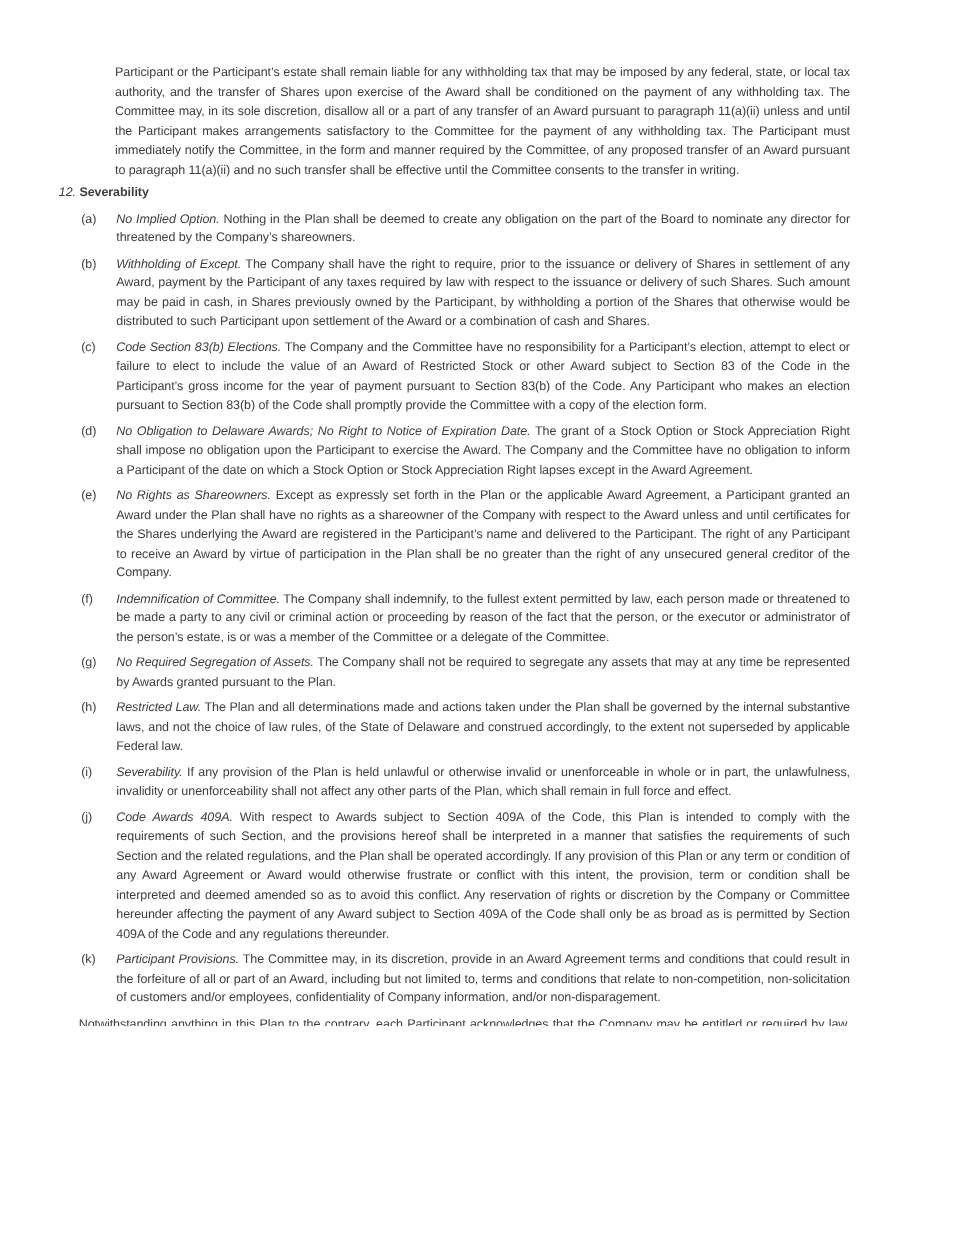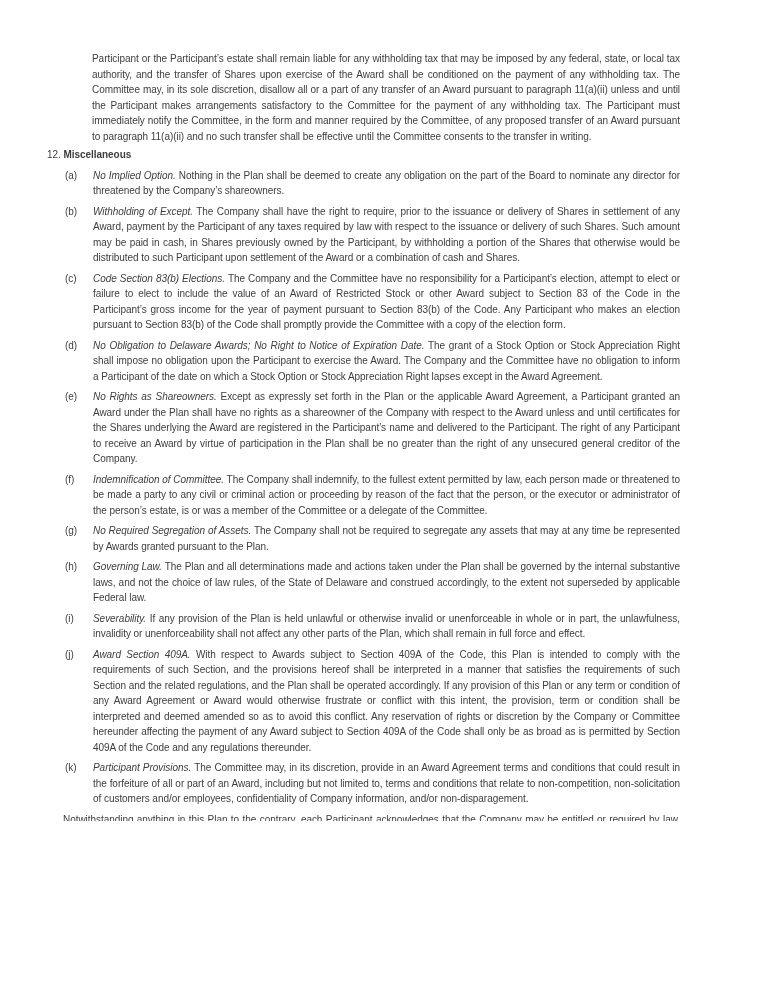--- a/index.html
+++ b/index.html
@@ -23,20 +23,21 @@
   }
   .intro {
     margin: 0 0 0 50px;
     text-align: justify;
   }
   .heading {
     margin: 3px 0 0 5px;
   }
   .heading .num {
     font-weight: normal;
+    font-style: italic;
   }
   .heading .title {
     font-weight: bold;
   }
   .item {
     position: relative;
     padding-left: 51px;
     margin-top: 5px;
     text-align: justify;
   }
@@ -63,21 +64,21 @@
 </style>
 </head>
 <body>
 
 <div class="page">
 
   <p class="intro">Participant or the Participant’s estate shall remain liable for any withholding tax that may be imposed by any federal, state, or local tax authority, and the transfer of Shares upon exercise of the Award shall be conditioned on the payment of any withholding tax. The Committee may, in its sole discretion, disallow all or a part of any transfer of an Award pursuant to paragraph 11(a)(ii) unless and until the Participant makes arrangements satisfactory to the Committee for the payment of any withholding tax. The Participant must immediately notify the Committee, in the form and manner required by the Committee, of any proposed transfer of an Award pursuant to paragraph 11(a)(ii) and no such transfer shall be effective until the Committee consents to the transfer in writing.</p>
 
   <div class="heading">
     <span class="num">12.</span>
-    <span class="title">Miscellaneous</span>
+    <span class="title">Severability</span>
   </div>
 
   <div class="item">
     <span class="label">(a)</span>
     <span class="lead">No Implied Option.</span>
     <span class="body">Nothing in the Plan shall be deemed to create any obligation on the part of the Board to nominate any director for threatened by the Company’s shareowners.</span>
   </div>
 
   <div class="item">
     <span class="label">(b)</span>
@@ -110,33 +111,33 @@
   </div>
 
   <div class="item">
     <span class="label">(g)</span>
     <span class="lead">No Required Segregation of Assets.</span>
     <span class="body">The Company shall not be required to segregate any assets that may at any time be represented by Awards granted pursuant to the Plan.</span>
   </div>
 
   <div class="item">
     <span class="label">(h)</span>
-    <span class="lead">Governing Law.</span>
+    <span class="lead">Restricted Law.</span>
     <span class="body">The Plan and all determinations made and actions taken under the Plan shall be governed by the internal substantive laws, and not the choice of law rules, of the State of Delaware and construed accordingly, to the extent not superseded by applicable Federal law.</span>
   </div>
 
   <div class="item">
     <span class="label">(i)</span>
     <span class="lead">Severability.</span>
     <span class="body">If any provision of the Plan is held unlawful or otherwise invalid or unenforceable in whole or in part, the unlawfulness, invalidity or unenforceability shall not affect any other parts of the Plan, which shall remain in full force and effect.</span>
   </div>
 
   <div class="item">
     <span class="label">(j)</span>
-    <span class="lead">Award Section 409A.</span>
+    <span class="lead">Code Awards 409A.</span>
     <span class="body">With respect to Awards subject to Section 409A of the Code, this Plan is intended to comply with the requirements of such Section, and the provisions hereof shall be interpreted in a manner that satisfies the requirements of such Section and the related regulations, and the Plan shall be operated accordingly. If any provision of this Plan or any term or condition of any Award Agreement or Award would otherwise frustrate or conflict with this intent, the provision, term or condition shall be interpreted and deemed amended so as to avoid this conflict. Any reservation of rights or discretion by the Company or Committee hereunder affecting the payment of any Award subject to Section 409A of the Code shall only be as broad as is permitted by Section 409A of the Code and any regulations thereunder.</span>
   </div>
 
   <div class="item">
     <span class="label">(k)</span>
     <span class="lead">Participant Provisions.</span>
     <span class="body">The Committee may, in its discretion, provide in an Award Agreement terms and conditions that could result in the forfeiture of all or part of an Award, including but not limited to, terms and conditions that relate to non-competition, non-solicitation of customers and/or employees, confidentiality of Company information, and/or non-disparagement.</span>
   </div>
 
   <p class="closing">Notwithstanding anything in this Plan to the contrary, each Participant acknowledges that the Company may be entitled or required by law, Company policy, the requirements of an exchange on which the Shares are listed for trading, or the terms of an Award Agreement, to recoup all or part of the compensation paid to the Participant pursuant to this Plan, and each Participant agrees to comply with any Company request or demand for recoupment.</p>

